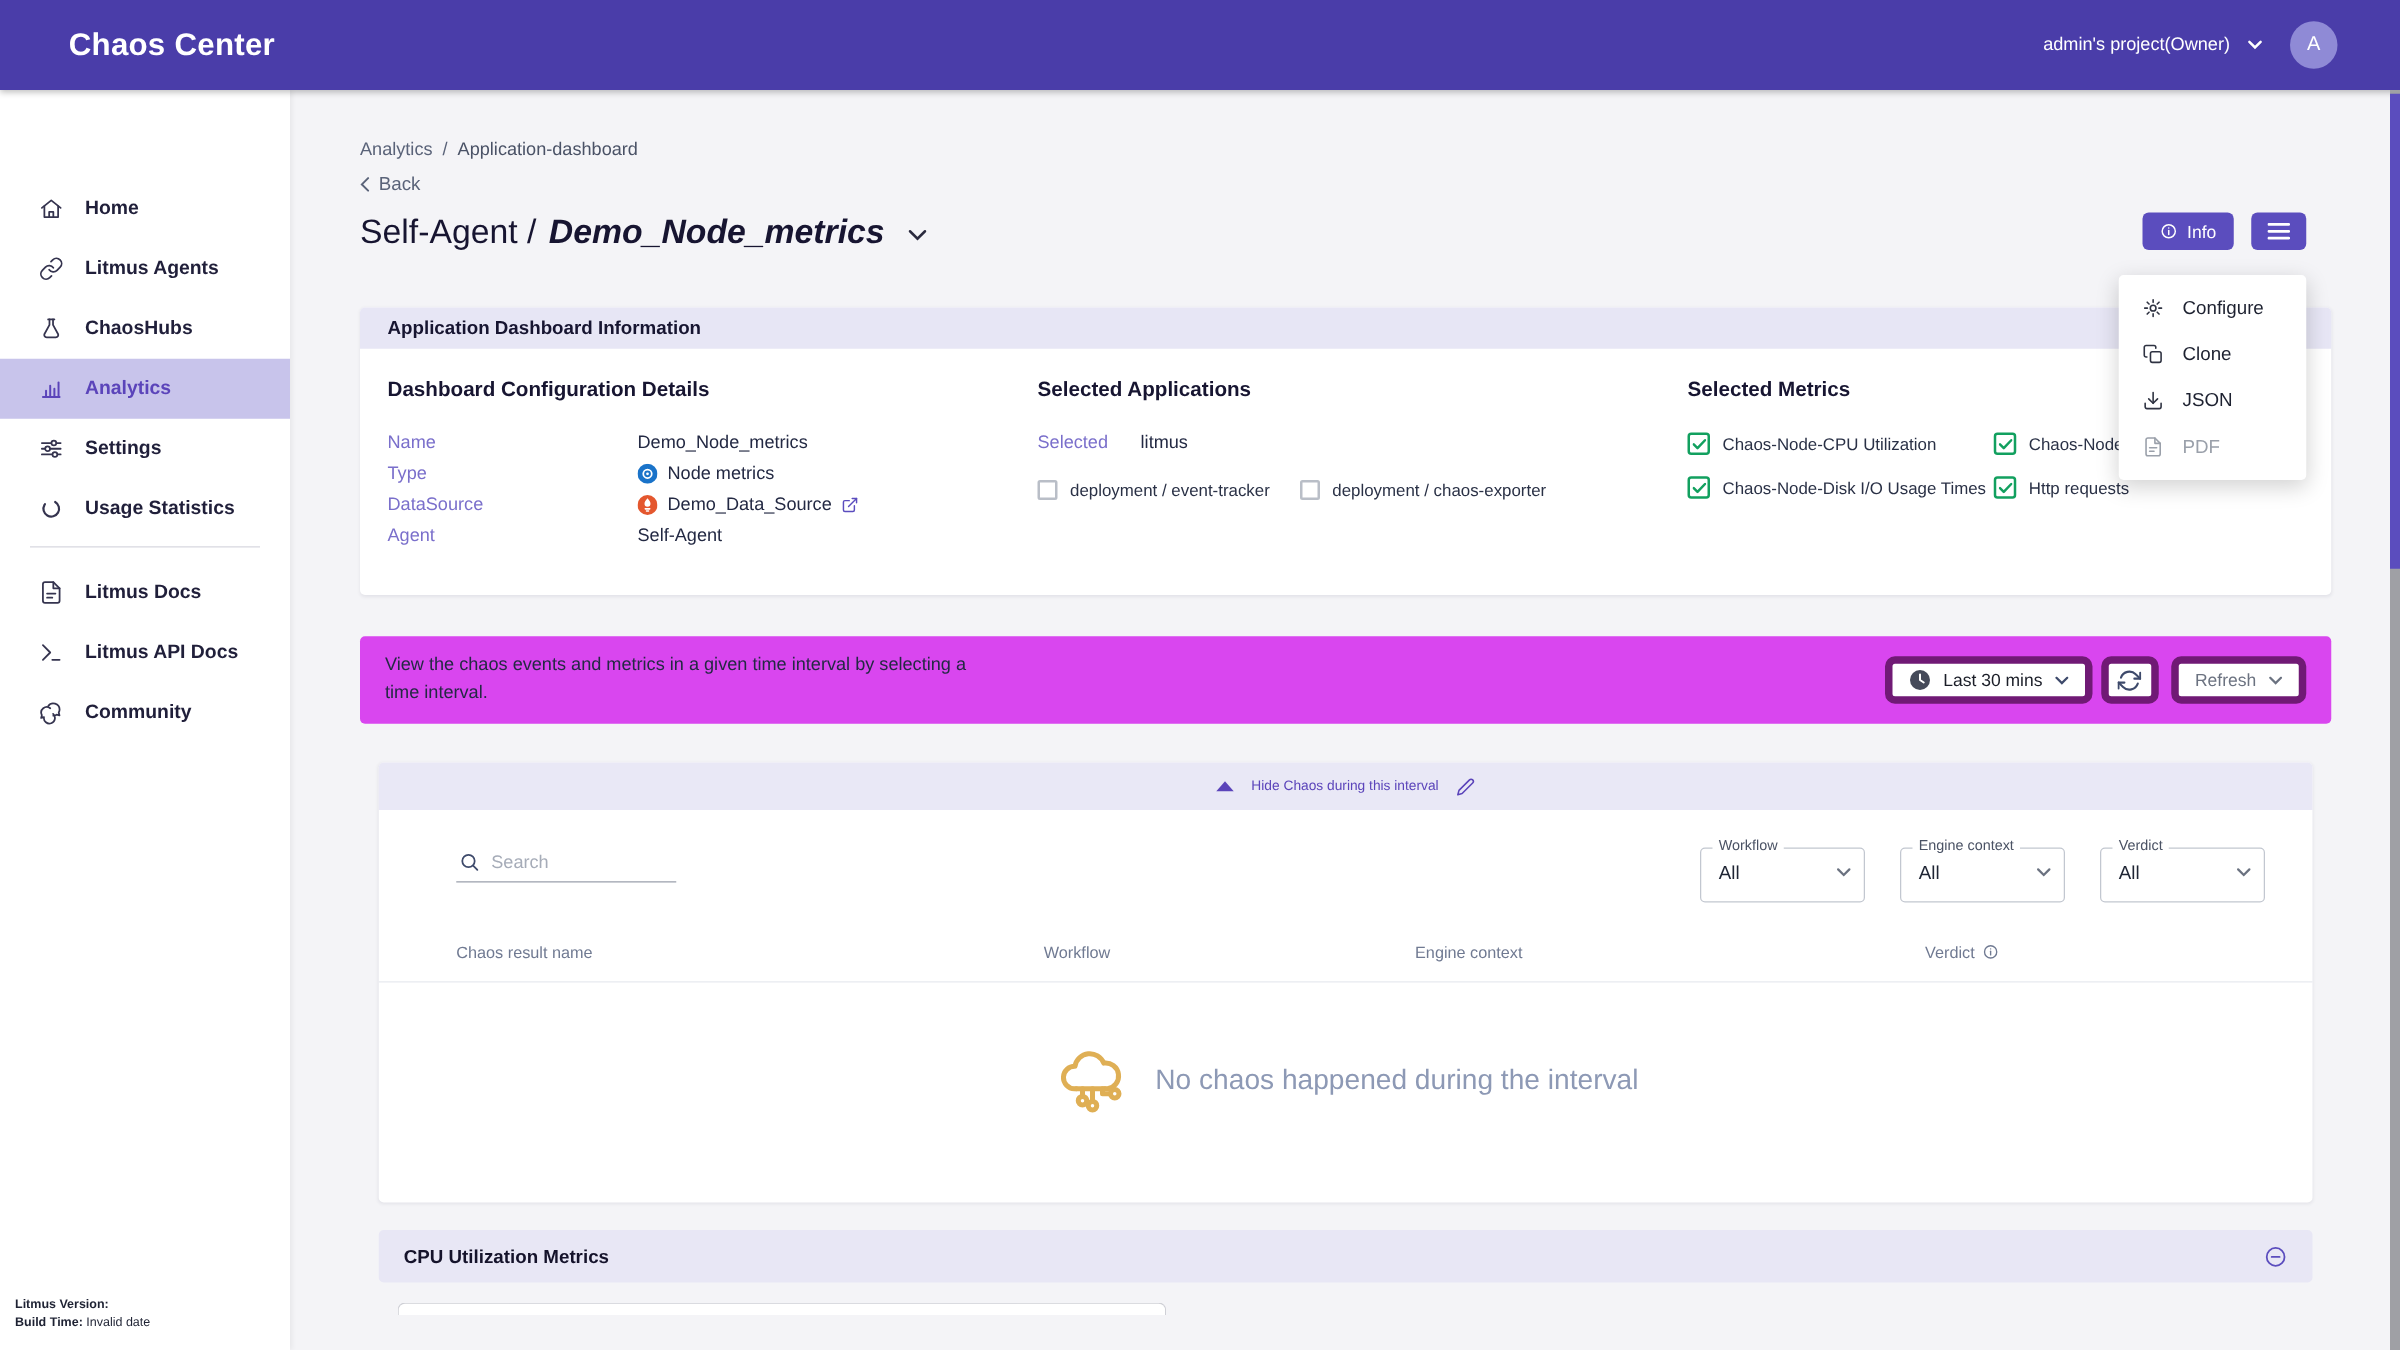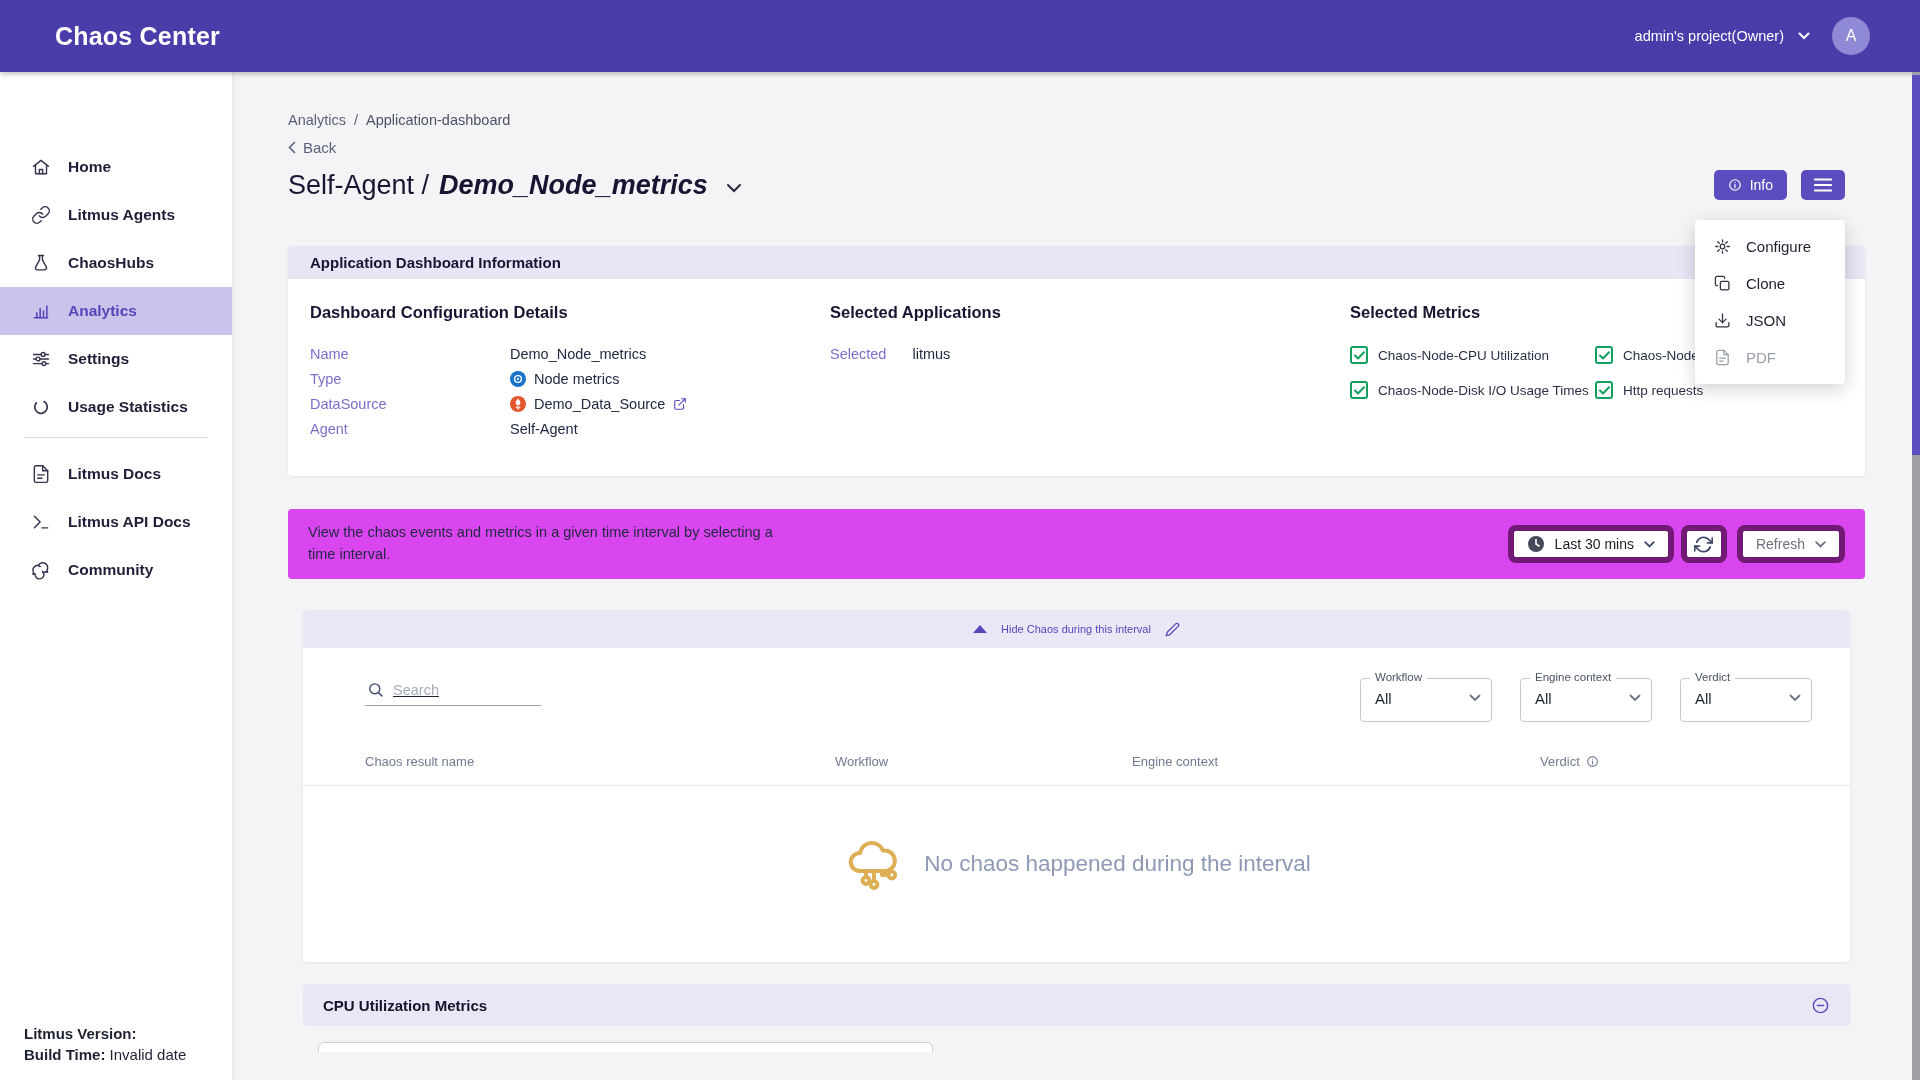--- a/index.html
+++ b/index.html
@@ -28,21 +28,21 @@
     box-shadow:2px 0 4px rgba(0,0,0,.05); z-index:100;
   }
   .nav{ list-style:none; padding-top:71px; }
   .nav.secondary{ padding-top:6px; }
   .nav-item{ height:48px; display:flex; align-items:center; gap:17px; padding-left:31px;
     font-size:15.5px; font-weight:bold; color:#201F3A; cursor:pointer; }
   .nav-item .nicon{ width:20px; height:20px; color:#35344F; }
   .nav-item.active{ background:#C8C4EB; color:#5B44BA; }
   .nav-item.active .nicon{ color:#5B44BA; }
   .nav-divider{ height:1px; background:#D8D8DF; margin:6px 24px 6px 24px; }
-  .sidebar-footer{ position:absolute; left:24px; bottom:14px; font-size:15px; color:#1E2233; line-height:1.45; }
+  .sidebar-footer{ position:absolute; left:12px; bottom:14px; font-size:10px; color:#1E2233; line-height:1.45; }
   .sidebar-footer b{ font-weight:bold; }
 
   
   .main{
     position:absolute; left:232px; top:72px; right:0; bottom:0;
     padding:40px 55px 0 56px; overflow:hidden;
   }
   .breadcrumb{ font-size:14.5px; color:#5A6379; display:flex; gap:8px; }
   .breadcrumb .crumb-link{ cursor:pointer; }
   .breadcrumb .crumb-current{ color:#4A5266; }
@@ -107,21 +107,21 @@
   .chaos-panel{ margin:31px 15px 0 15px; }
   .chaos-strip{ background:#E9E8F6; height:38px; border-radius:4px 4px 0 0;
     display:flex; align-items:center; justify-content:center; gap:14px; cursor:pointer; }
   .chaos-strip .toggle-label{ color:#5B44BA; font-size:11px; }
   .tri-up{ width:0; height:0; border-left:7px solid transparent; border-right:7px solid transparent;
     border-bottom:8px solid #5B44BA; }
   .chaos-toolbar{ display:flex; justify-content:space-between; align-items:flex-start;
     padding:30px 24px 6px 62px; }
   .search-box{ position:relative; width:176px; }
   .search-box input{ width:100%; border:none; border-bottom:1px solid #9AA0AC; background:transparent;
-    padding:4px 4px 7px 28px; font-size:14.5px; color:#1E2433; outline:none; font-family:inherit;text-decoration:underline; }
+    padding:4px 4px 7px 28px; font-size:14.5px; color:#1E2433; outline:none; font-family:inherit; }
   .search-box input::placeholder{ color:#A6ACB8; }
   .search-box .sicon{ position:absolute; left:2px; top:3px; color:#3E4A6B; }
   .filters{ display:flex; gap:28px; padding-right:14px; }
   .select{ position:relative; width:132px; height:44px; border:1px solid #C2C7D0; border-radius:4px; background:#fff; cursor:pointer; }
   .select .flabel{ position:absolute; top:-8px; left:9px; background:#fff; padding:0 5px; font-size:11.5px; color:#4A5264; }
   .select .value{ position:absolute; left:14px; top:11px; font-size:15px; color:#1E2433; }
   .select .chev{ position:absolute; right:10px; top:15px; color:#6B7280; }
 
   .table-head{ display:grid; grid-template-columns:470px 297px 408px 1fr;
     padding:26px 24px 16px 62px; border-bottom:1px solid #E8EAEF; }
@@ -405,20 +405,30 @@
           <span class="kv-label">Agent</span>
           <span class="kv-value">Self-Agent</span>
         </div>
       </div>
 
       <div class="info-col col-apps">
         <h3>Selected Applications</h3>
         <div class="ns-row">
           <span class="ns-label">Selected</span>
           <span class="ns-value">litmus</span>
+        </div>
+        <div class="check-row">
+          <label class="check-item">
+            <span class="cb"></span>
+            <span>deployment / event-tracker</span>
+          </label>
+          <label class="check-item">
+            <span class="cb"></span>
+            <span>deployment / chaos-exporter</span>
+          </label>
         </div>
       </div>
 
       <div class="info-col col-metrics">
         <h3>Selected Metrics</h3>
         <div class="metrics-grid">
           <label class="check-item">
             <span class="cb-checked">
               <svg width="11" height="9" viewBox="0 0 11 9" fill="none" stroke="currentColor" stroke-width="2" stroke-linecap="round" stroke-linejoin="round">
                   <path d="M1 4.5 4 7.5 10 1.2"></path>

